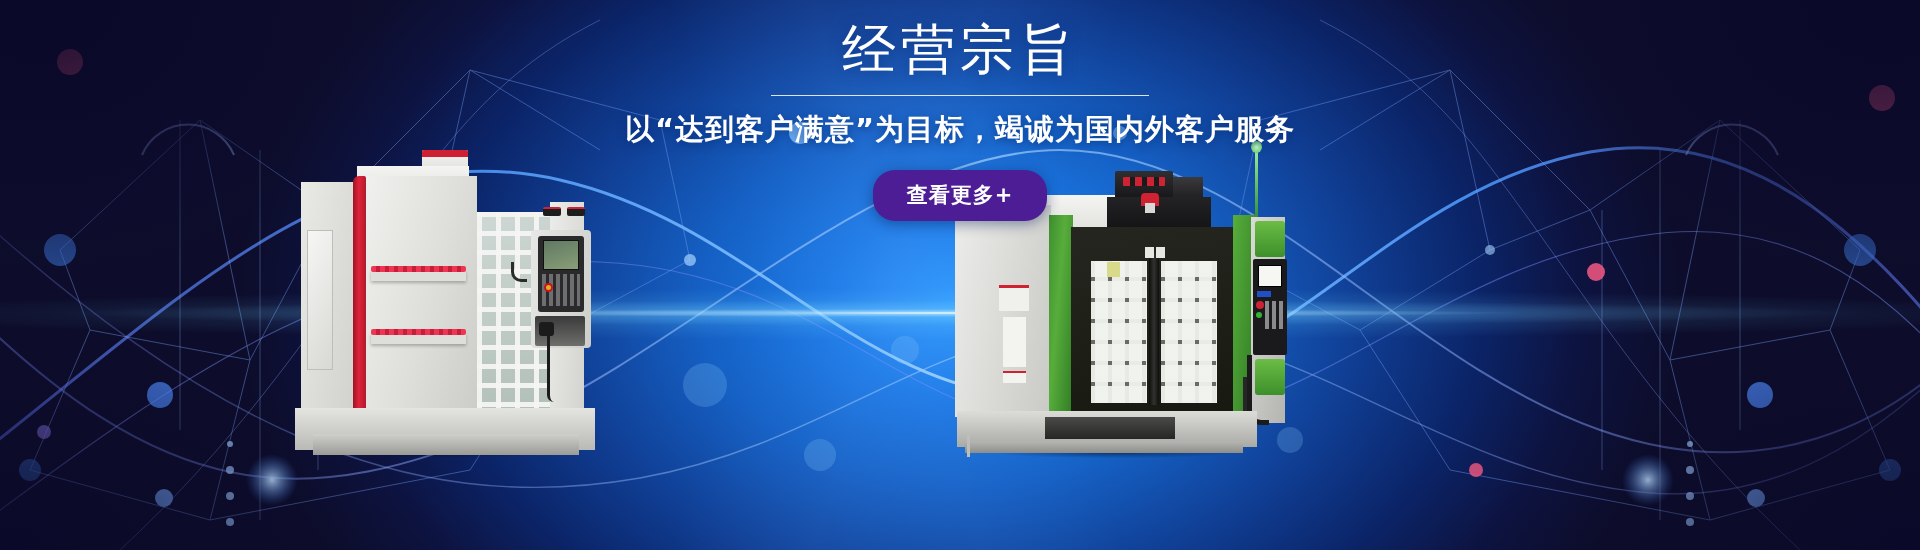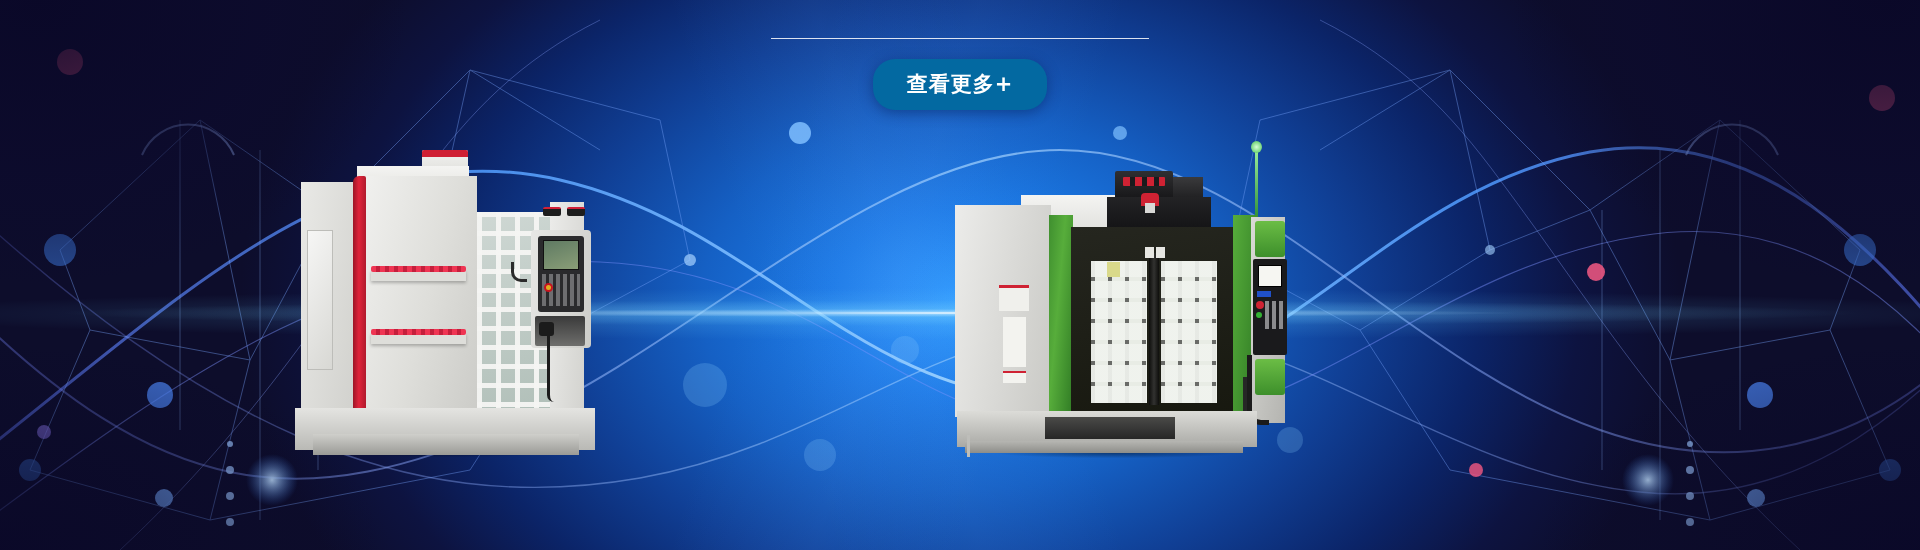--- a/index.html
+++ b/index.html
@@ -62,21 +62,21 @@
     margin:16px auto 0;width:378px;height:1px;background:rgba(255,255,255,.85);
   }
   #tagline{
     margin-top:14px;font-size:29px;color:#ffffff;letter-spacing:1px;font-weight:700;
     text-shadow:0 2px 10px rgba(0,40,110,.65);
     font-family:"DejaVu Sans","Liberation Sans",sans-serif;
   }
   #cta-wrap{margin-top:20px;pointer-events:auto;}
   #cta-button{
     display:inline-block;border:none;cursor:pointer;
-    background:#0369a1;color:#ffffff;
+    background:#4c1d95;color:#ffffff;
     padding:11px 34px 12px;border-radius:22px;
     font-size:21px;letter-spacing:1px;font-weight:700;
     font-family:"DejaVu Sans","Liberation Sans",sans-serif;
     box-shadow:0 3px 14px rgba(0,25,80,.45);
   }
 
   
   #machine-left{position:absolute;left:295px;top:150px;width:310px;height:305px;z-index:30;}
   .ml{position:absolute;}
   #ml-top-box{left:127px;top:0px;width:46px;height:26px;background:linear-gradient(180deg,#f2f2f0,#dededa);border-radius:2px;}
@@ -357,19 +357,21 @@
     <div class="mr" id="mr-base"></div>
     <div class="mr" id="mr-base-dark"></div>
     <div class="mr" id="mr-leg"></div>
     <div class="mr" id="mr-drain"></div>
   </div>
 
   <div id="beam-wide"></div>
   <div id="beam"></div>
 
   <div id="text-block">
+    <div id="headline">经营宗旨</div>
     <div id="divider"></div>
+    <div id="tagline">以“达到客户满意”为目标，竭诚为国内外客户服务</div>
     <div id="cta-wrap">
       <button id="cta-button">查看更多+</button>
     </div>
   </div>
 
 </div>
 
 </body></html>

